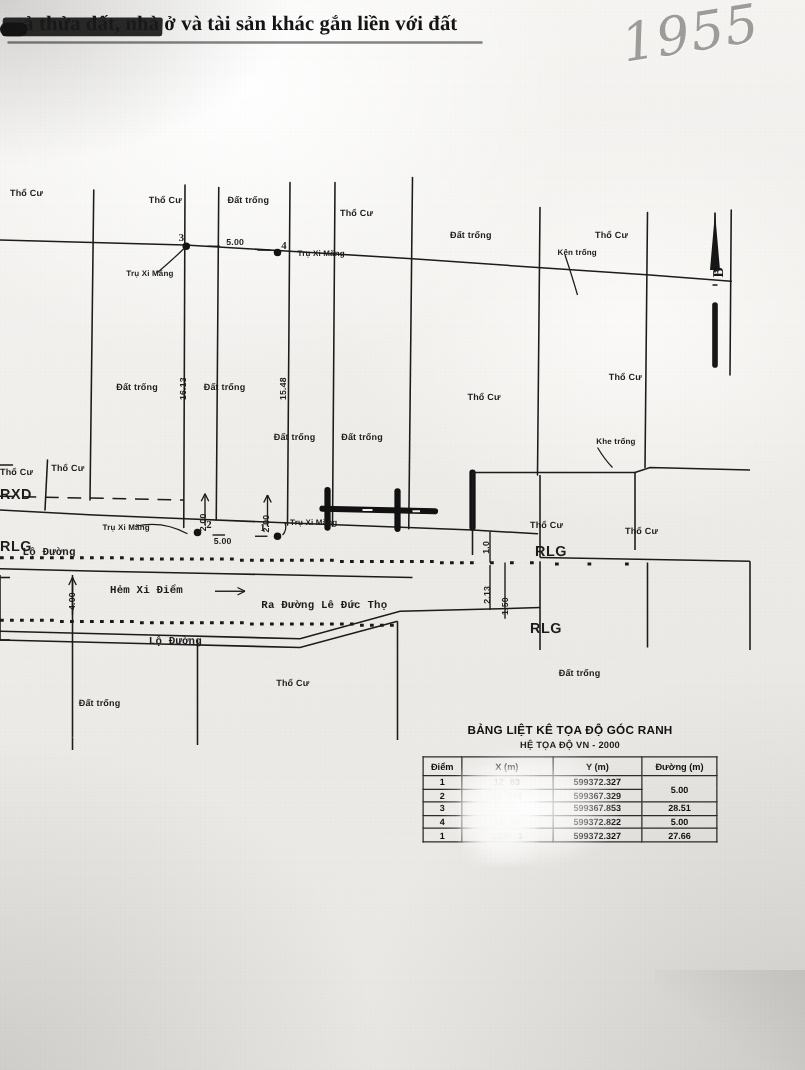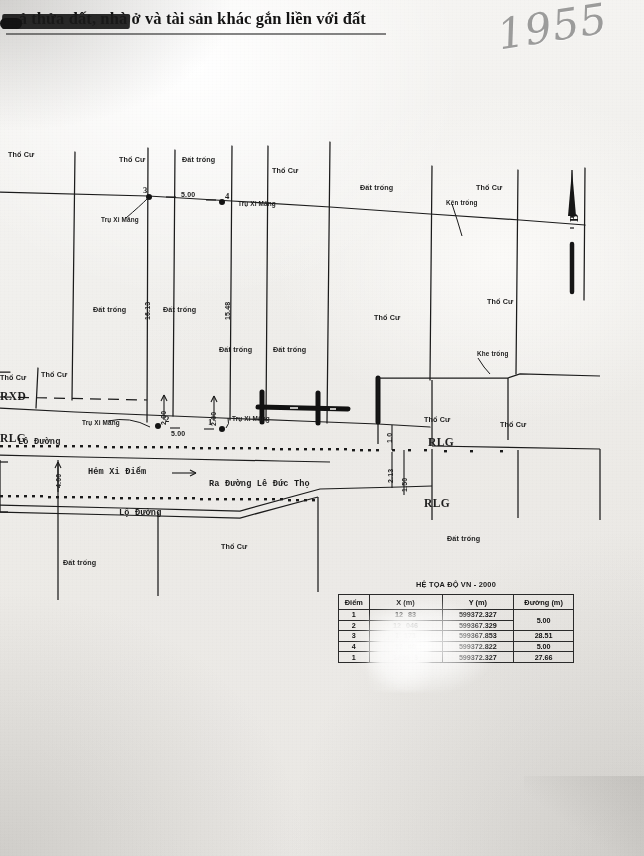--- a/index.html
+++ b/index.html
@@ -39,21 +39,21 @@
     color:#8d8d8d;font-style:italic;transform:rotate(-9deg);letter-spacing:1px;opacity:.85;
     text-shadow:0 1px 0 rgba(255,255,255,.6);white-space:nowrap;}
 
   
   svg.map{position:absolute;left:0;top:0;width:644px;height:856px;}
   .lbl{position:absolute;font-family:"Liberation Sans",sans-serif;font-size:7.2px;color:#1d1d1d;
     white-space:nowrap;font-weight:600;letter-spacing:.15px;}
   .lbl.sm{font-size:6.4px;font-weight:600;}
   .lbl.num{font-family:"Liberation Serif",serif;font-size:8.6px;font-weight:bold;}
   .lbl.dim{font-family:"Liberation Sans",sans-serif;font-size:7px;font-weight:700;}
-  .lbl.rlg{font-family:Liberation Serif, serif;font-size:11.5px;font-weight:bold;letter-spacing:.4px;text-align:center;}
+  .lbl.rlg{font-family:Liberation Sans, sans-serif;font-size:11.5px;font-weight:bold;letter-spacing:.4px;text-align:center;}
   .lbl.road{font-family:Liberation Mono, monospace;font-size:8.6px;font-weight:bold;}
   .vert{transform:rotate(-90deg);transform-origin:left top;}
   .compassB{position:absolute;left:567px;top:222px;font-family:"Liberation Serif",serif;font-size:12px;
     font-weight:bold;color:#151515;transform:rotate(-90deg);transform-origin:left top;}
 
   
   .tblWrap{position:absolute;left:338px;top:578px;width:236px;}
   .tblTitle{text-align:center;font-family:"Liberation Sans",sans-serif;font-weight:bold;
     font-size:9.4px;color:#111;letter-spacing:.2px;}
   .tblSub{text-align:center;font-family:"Liberation Sans",sans-serif;font-weight:bold;
@@ -351,20 +351,21 @@
   <div class="lbl rlg" style="left:424px;top:497px">RLG</div>
 
   <div class="lbl road" style="left:18px;top:437px">Lộ Đường</div>
   <div class="lbl road" style="left:119px;top:508px">Lộ Đường</div>
   <div class="lbl road" style="left:88px;top:467px">Hẻm Xi Điểm</div>
   <div class="lbl road" style="left:209px;top:479px">Ra Đường Lê Đức Thọ</div>
 
   <div class="compassB">B</div>
 
   <div class="tblWrap">
+    <div class="tblTitle">BẢNG LIỆT KÊ TỌA ĐỘ GÓC RANH</div>
     <div class="tblSub">HỆ TỌA ĐỘ VN - 2000</div>
     <table class="coord">
       <thead>
         <tr>
           <th>Điểm</th>
           <th>X (m)</th>
           <th>Y (m)</th>
           <th>Đường (m)</th>
         </tr>
       </thead>

